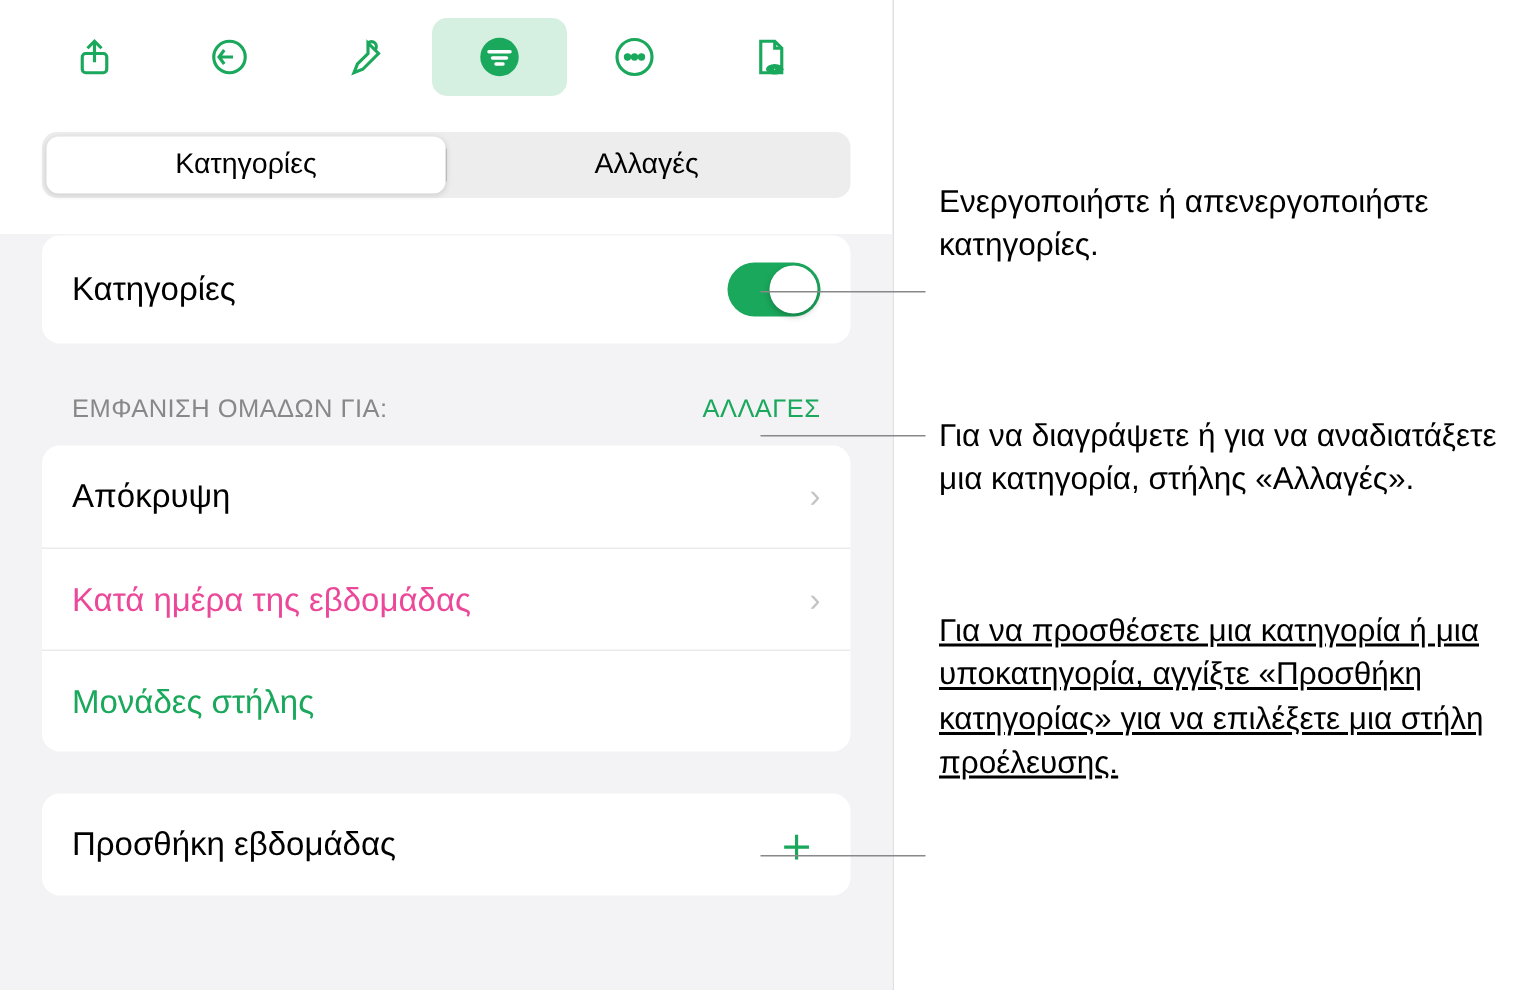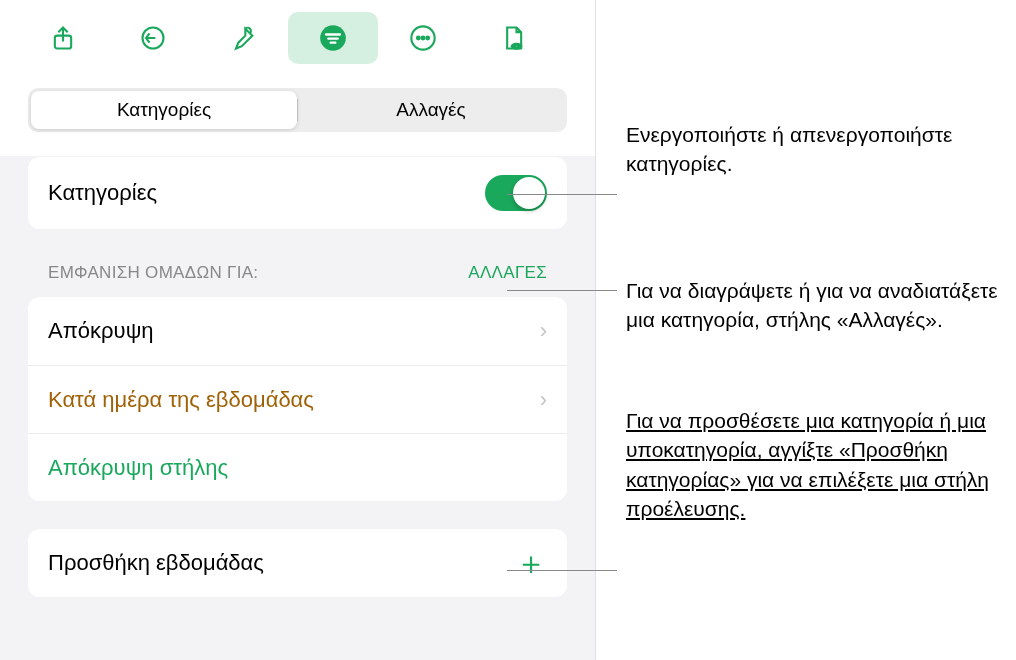--- a/index.html
+++ b/index.html
@@ -85,21 +85,21 @@
       align-items: center;
       justify-content: space-between;
       padding: 18px 20px;
       min-height: 68px;
     }
     .row-label {
       font-size: 22px;
       color: #000;
     }
     .row-label.green { color: #1aa85c; }
-    .row-label.gray { color: #a16207; }
+    .row-label.gray { color: #ec4899; }
     .toggle {
       width: 62px;
       height: 36px;
       background: #1aa85c;
       border-radius: 18px;
       position: relative;
     }
     .toggle-knob {
       position: absolute;
       right: 2px;
@@ -244,21 +244,21 @@
       <div class="card list-card">
         <div class="row">
           <span class="row-label">Απόκρυψη</span>
           <span class="chevron">›</span>
         </div>
         <div class="row">
           <span class="row-label gray">Κατά ημέρα της εβδομάδας</span>
           <span class="chevron">›</span>
         </div>
         <div class="row">
-          <span class="row-label green">Απόκρυψη στήλης</span>
+          <span class="row-label green">Μονάδες στήλης</span>
         </div>
       </div>
 
       <div class="card">
         <div class="row">
           <span class="row-label">Προσθήκη εβδομάδας</span>
           <span class="plus">＋</span>
         </div>
       </div>
 

